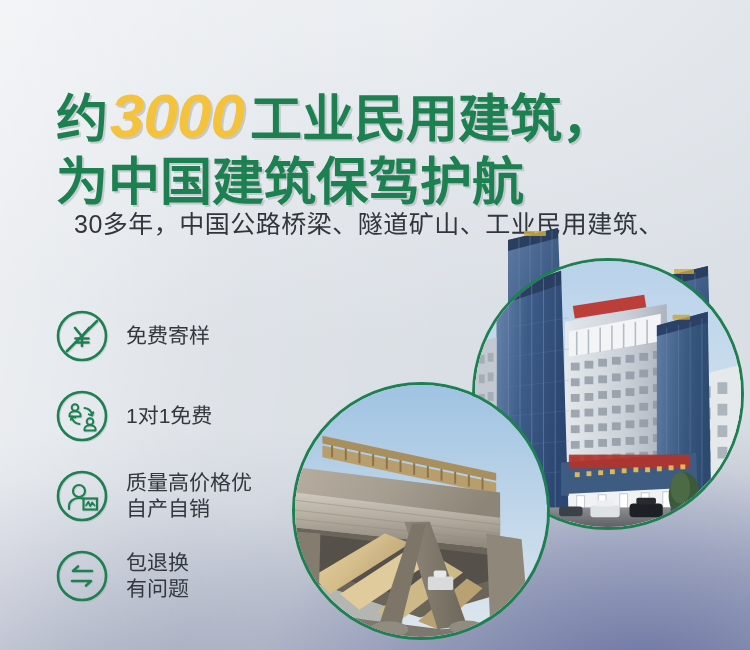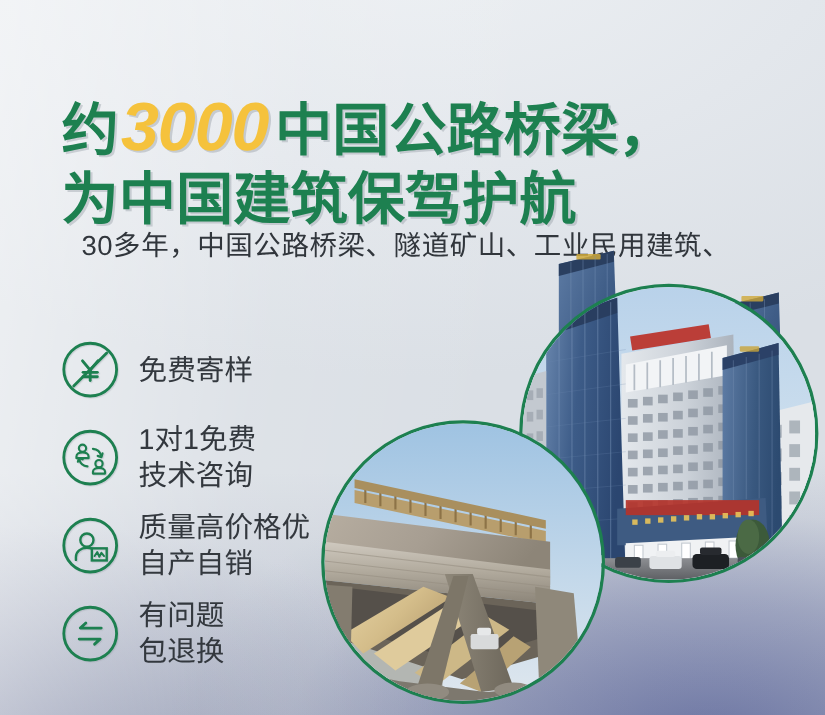--- a/index.html
+++ b/index.html
@@ -95,21 +95,21 @@
     margin-right: 16px;
   }
   .feature-icon svg {
     display: block;
     width: 56px;
     height: 56px;
     filter: drop-shadow(1px 1px 0 rgba(140,148,158,0.28));
   }
   .feature-text {
     color: #33383e;
-    font-size: 26px;
+    font-size: 21px;
     line-height: 1.26;
     white-space: nowrap;
   }
   .feature-text .t2 { display: block; }
 
   
   .photo {
     position: absolute;
     border-radius: 50%;
     overflow: hidden;
@@ -143,21 +143,21 @@
   .building-overflow svg { display: block; width: 100%; height: 100%; }
 </style>
 </head>
 <body>
 
 <div id="banner">
 
   <div class="bg-sheen"></div>
 
   <div class="headline">
-    <div class="headline-line"><span>约</span><span class="num">3000</span><span>中国公路桥梁，</span></div>
+    <div class="headline-line"><span>约</span><span class="num">3000</span><span>工业民用建筑，</span></div>
     <div class="headline-line">为中国建筑保驾护航</div>
   </div>
 
   <div class="subtitle">
     <div class="subtitle-line">30多年，中国公路桥梁、隧道矿山、工业民用建筑、</div>
   </div>
 
   <div class="features">
 
     <div class="feature">
@@ -191,21 +191,20 @@
           <path d="M30.5 42.5 v-1.6 c0-2.1 2.4-3.6 5.5-3.6 s5.5 1.5 5.5 3.6 v1.6 z" stroke="#1d8050" stroke-width="2" stroke-linejoin="round"></path>
 
           <path d="M30.5 20 q6 0.5 7.5 6.5" stroke="#1d8050" stroke-width="2" stroke-linecap="round"></path>
           <path d="M39.2 24.2 L38.2 27.6 L34.8 26.4" stroke="#1d8050" stroke-width="2" stroke-linecap="round" stroke-linejoin="round"></path>
           <path d="M25.5 36 q-6 -0.5 -7.5 -6.5" stroke="#1d8050" stroke-width="2" stroke-linecap="round"></path>
           <path d="M16.8 31.8 L17.8 28.4 L21.2 29.6" stroke="#1d8050" stroke-width="2" stroke-linecap="round" stroke-linejoin="round"></path>
         </svg>
       </span>
       <span class="feature-text">
         <span class="t2">1对1免费</span>
-        <span class="t2">技术咨询</span>
       </span>
     </div>
 
     <div class="feature">
       <span class="feature-icon">
         <svg viewBox="0 0 56 56" fill="none" xmlns="http://www.w3.org/2000/svg">
           <circle cx="28" cy="28" r="24" stroke="#1d8050" stroke-width="2.6"></circle>
           <circle cx="25" cy="23" r="6" stroke="#1d8050" stroke-width="2.2"></circle>
           <path d="M15 41 v-2.5 c0-5 4.5-8.5 10-8.5 c1.6 0 3.1 0.3 4.4 0.8" stroke="#1d8050" stroke-width="2.2" stroke-linecap="round"></path>
           <rect x="29.5" y="30.5" width="13.5" height="11" stroke="#1d8050" stroke-width="2.2"></rect>
@@ -220,22 +219,22 @@
 
     <div class="feature">
       <span class="feature-icon">
         <svg viewBox="0 0 56 56" fill="none" xmlns="http://www.w3.org/2000/svg">
           <circle cx="28" cy="28" r="24" stroke="#1d8050" stroke-width="2.6"></circle>
           <path d="M38 23 H19 l5 -4.6" stroke="#1d8050" stroke-width="2.6" stroke-linecap="round" stroke-linejoin="round"></path>
           <path d="M18 33 H37 l-5 4.6" stroke="#1d8050" stroke-width="2.6" stroke-linecap="round" stroke-linejoin="round"></path>
         </svg>
       </span>
       <span class="feature-text">
+        <span class="t2">包退换</span>
         <span class="t2">有问题</span>
-        <span class="t2">包退换</span>
       </span>
     </div>
 
   </div>
 
   <div class="building-overflow">
     <svg viewBox="0 0 278 170" xmlns="http://www.w3.org/2000/svg">
       <defs>
         <linearGradient id="ovGlass" x1="0" y1="0" x2="1" y2="1">
           <stop offset="0%" stop-color="#5d7ba4"></stop>

